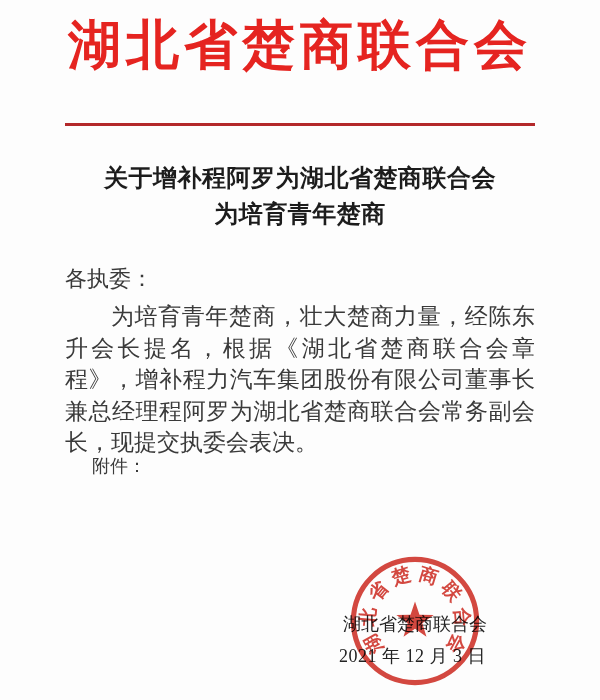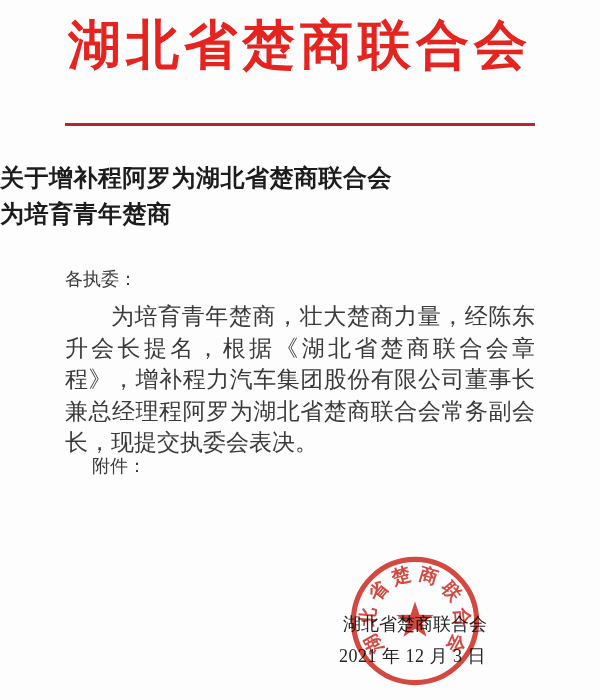--- a/index.html
+++ b/index.html
@@ -42,32 +42,32 @@
     left: 65px;
     width: 470px;
     height: 3px;
     background: var(--rule-red);
   }
   .doc-title {
     position: absolute;
     top: 160px;
     left: 0;
     width: 600px;
-    text-align: left;
+    text-align: center;
     font-size: 24px;
     line-height: 36px;
     font-weight: bold;
     color: var(--title-black);
     letter-spacing: 0.5px;
   }
   .salutation {
     position: absolute;
     top: 266px;
     left: 65px;
-    font-size: 18px;
+    font-size: 22px;
     line-height: 26px;
     color: var(--body-text);
   }
   .body-paragraph {
     position: absolute;
     top: 301px;
     left: 65px;
     width: 470px;
     font-size: 23px;
     line-height: 31.5px;

